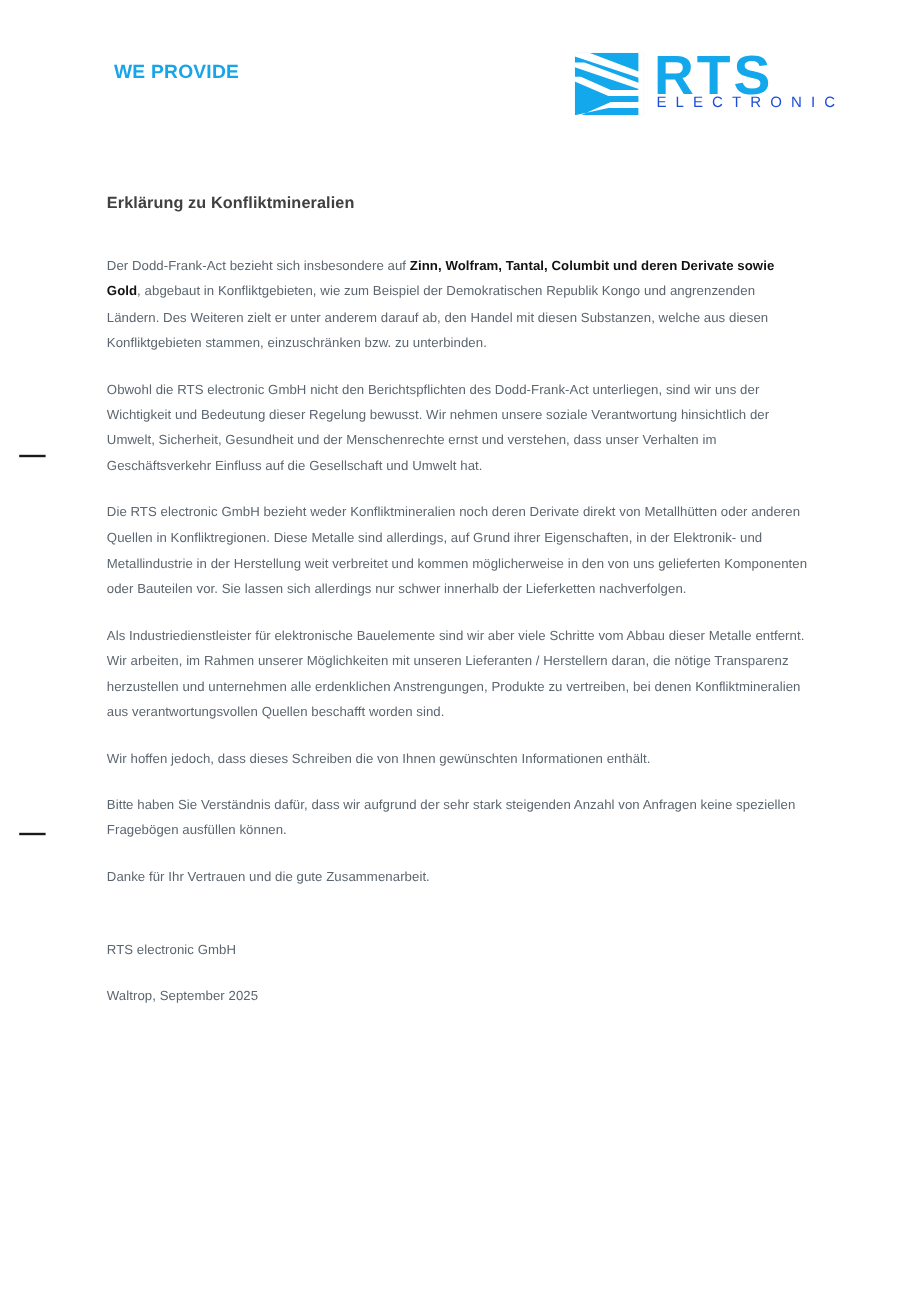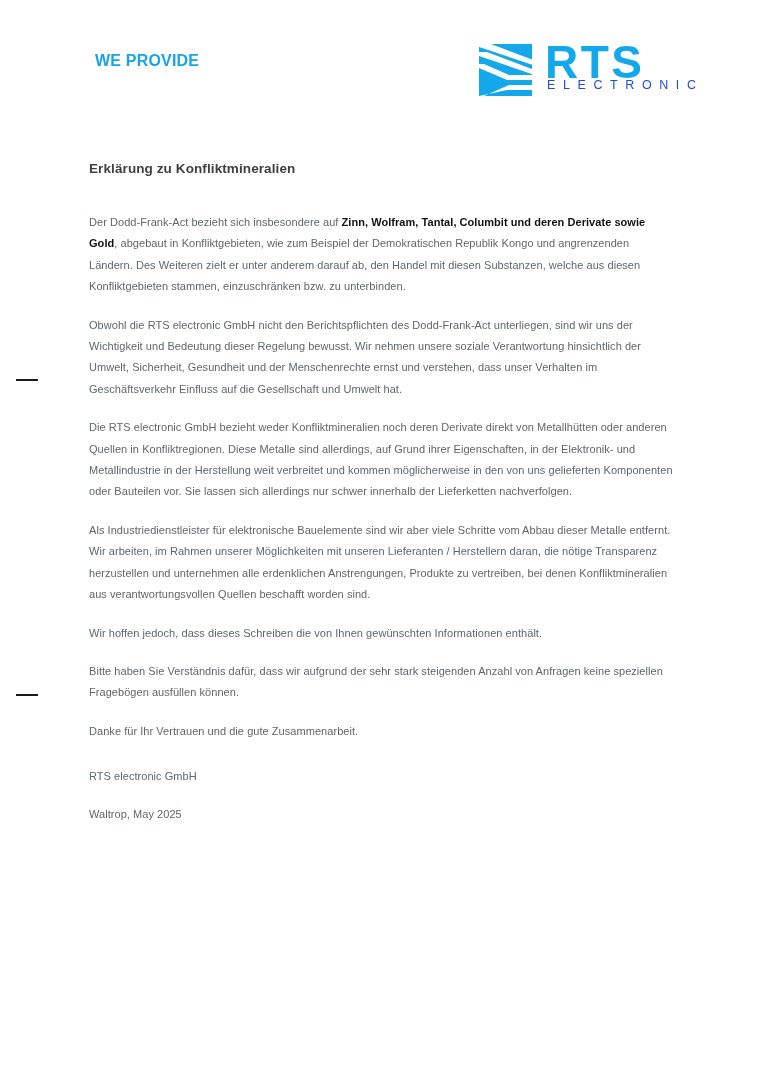--- a/index.html
+++ b/index.html
@@ -124,21 +124,21 @@
     margin: 0 0 17px 0;
     letter-spacing: 0.05px;
     text-align: left;
   }
   .para b, .para strong {
     color: #121212;
     font-weight: 700;
   }
 
   .sig {
-    margin-top: 24px;
+    margin-top: 40px;
   }
   .sig .para { margin-bottom: 16px; }
 </style>
 </head>
 <body>
 
 <div class="page">
 
   <div class="fold-mark top"></div>
   <div class="fold-mark bottom"></div>
@@ -172,17 +172,17 @@
     <p class="para"><span>Der Dodd-Frank-Act bezieht sich insbesondere auf </span><b>Zinn, Wolfram, Tantal, Columbit und deren Derivate sowie Gold</b><span>, abgebaut in Konfliktgebieten, wie zum Beispiel der Demokratischen Republik Kongo und angrenzenden Ländern. Des Weiteren zielt er unter anderem darauf ab, den Handel mit diesen Substanzen, welche aus diesen Konfliktgebieten stammen, einzuschränken bzw. zu unterbinden.</span></p>
     <p class="para"><span>Obwohl die RTS electronic GmbH nicht den Berichtspflichten des Dodd-Frank-Act unterliegen, sind wir uns der Wichtigkeit und Bedeutung dieser Regelung bewusst. Wir nehmen unsere soziale Verantwortung hinsichtlich der Umwelt, Sicherheit, Gesundheit und der Menschenrechte ernst und verstehen, dass unser Verhalten im Geschäftsverkehr Einfluss auf die Gesellschaft und Umwelt hat.</span></p>
     <p class="para"><span>Die RTS electronic GmbH bezieht weder Konfliktmineralien noch deren Derivate direkt von Metallhütten oder anderen Quellen in Konfliktregionen. Diese Metalle sind allerdings, auf Grund ihrer Eigenschaften, in der Elektronik- und Metallindustrie in der Herstellung weit verbreitet und kommen möglicherweise in den von uns gelieferten Komponenten oder Bauteilen vor. Sie lassen sich allerdings nur schwer innerhalb der Lieferketten nachverfolgen.</span></p>
     <p class="para"><span>Als Industriedienstleister für elektronische Bauelemente sind wir aber viele Schritte vom Abbau dieser Metalle entfernt.  Wir arbeiten, im Rahmen unserer Möglichkeiten mit unseren Lieferanten / Herstellern daran, die nötige Transparenz herzustellen und unternehmen alle erdenklichen Anstrengungen, Produkte zu vertreiben, bei denen Konfliktmineralien aus verantwortungsvollen Quellen beschafft worden sind.</span></p>
     <p class="para"><span>Wir hoffen jedoch, dass dieses Schreiben die von Ihnen gewünschten Informationen enthält.</span></p>
     <p class="para"><span>Bitte haben Sie Verständnis dafür, dass wir aufgrund der sehr stark steigenden Anzahl von Anfragen keine speziellen Fragebögen ausfüllen können.</span></p>
     <p class="para"><span>Danke für Ihr Vertrauen und die gute Zusammenarbeit.</span></p>
 
     <div class="sig">
       <p class="para">RTS electronic GmbH</p>
-      <p class="para">Waltrop, May 2025</p>
+      <p class="para">Waltrop, September 2025</p>
     </div>
   </div>
 
 </div>
 
 </body></html>

